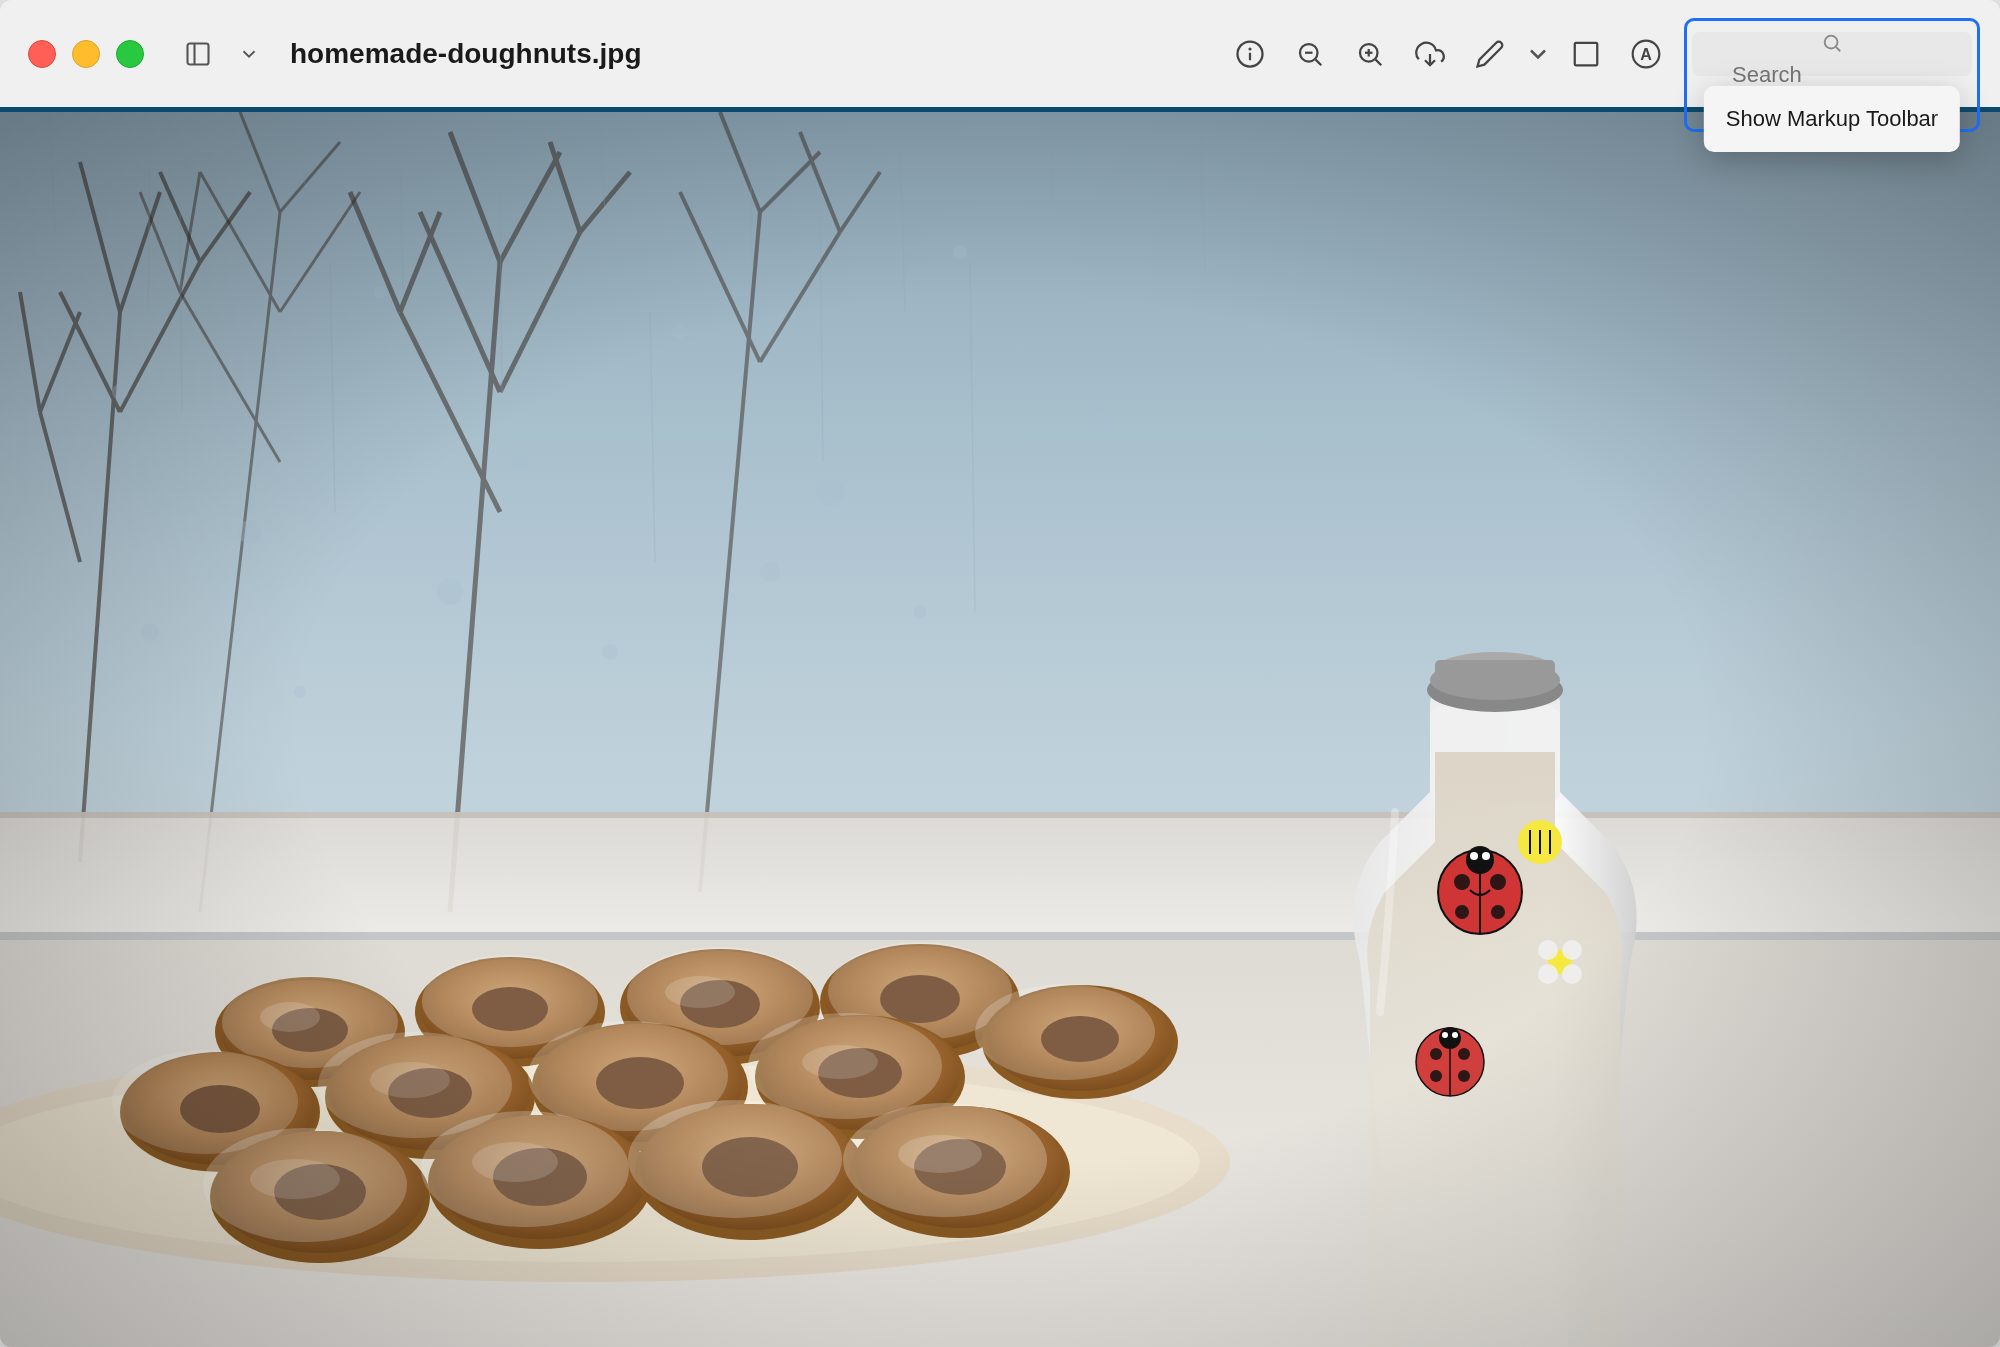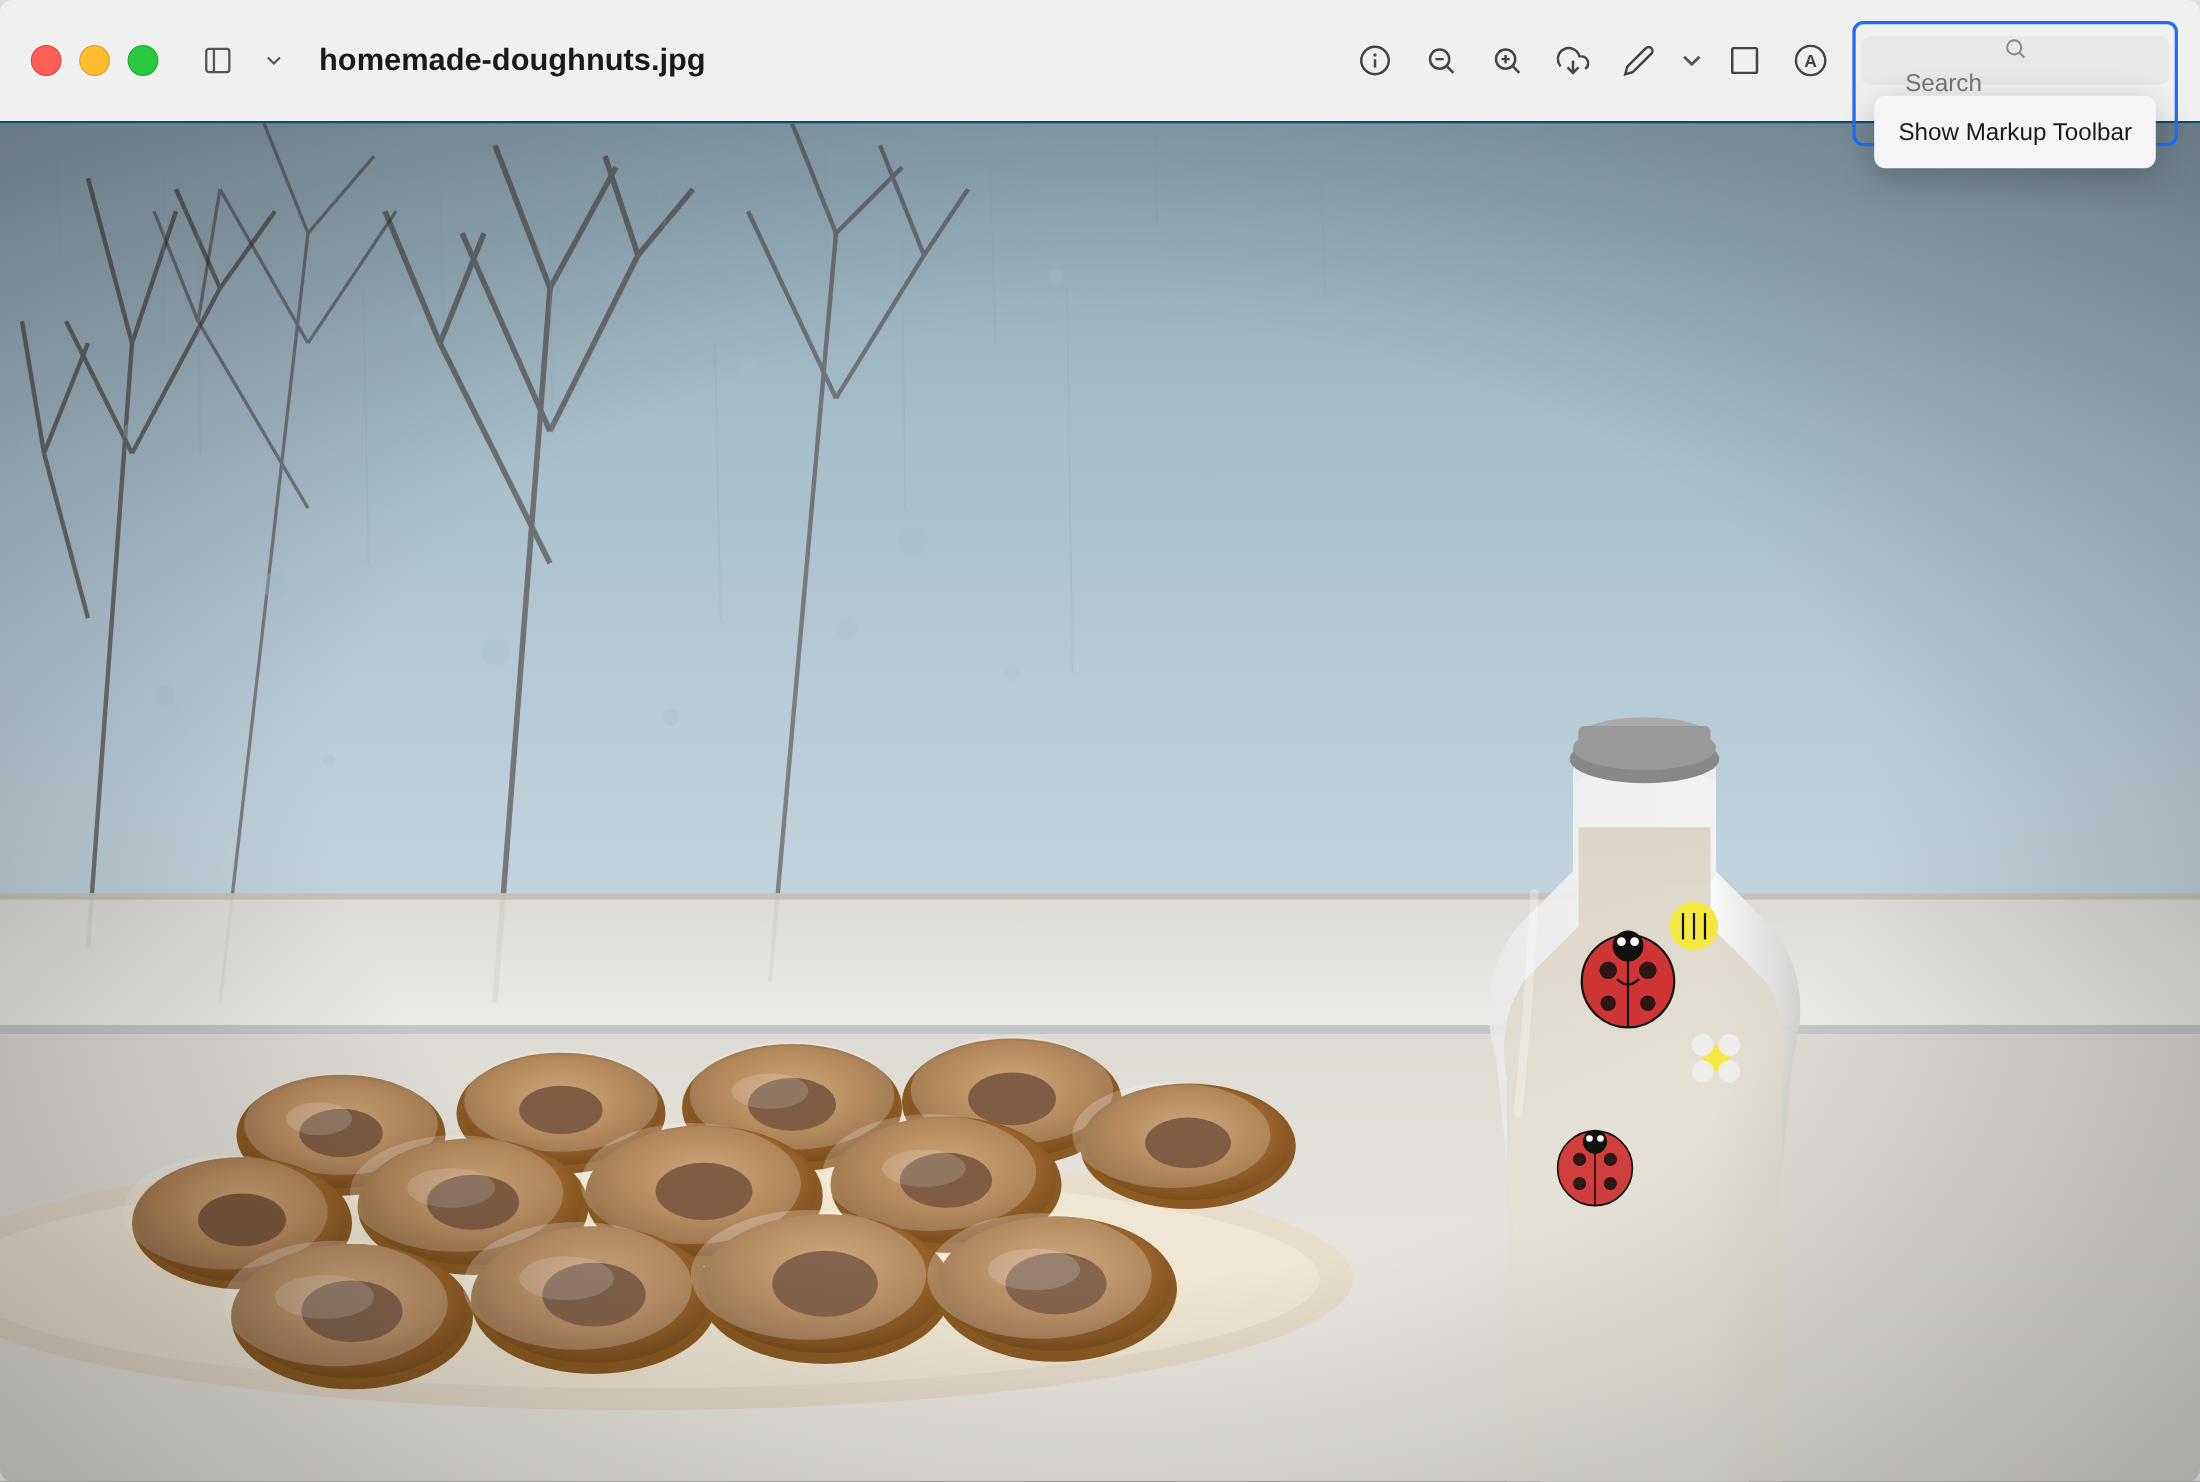--- a/index.html
+++ b/index.html
@@ -25,21 +25,21 @@
     
     .titlebar {
       width: 100%;
       height: 112px;
       background: #f0f0f0;
       display: flex;
       align-items: center;
       padding: 0 28px;
       gap: 0;
       flex-shrink: 0;
-      border-bottom: 2px solid #0c4a6e;
+      border-bottom: 5px solid #0c4a6e;
       position: relative;
       z-index: 10;
     }
 
     .traffic-lights {
       display: flex;
       gap: 16px;
       align-items: center;
       margin-right: 28px;
     }

